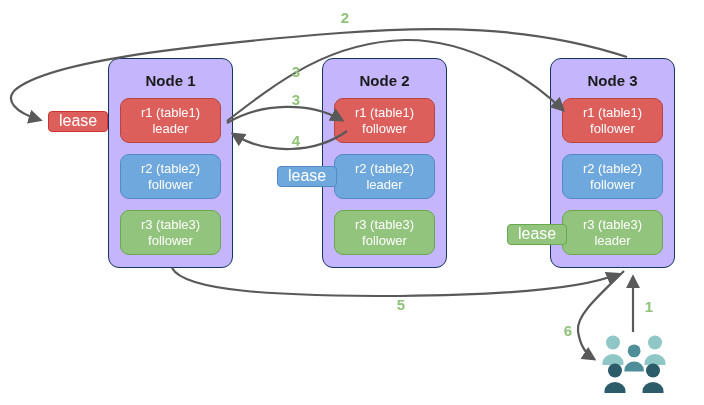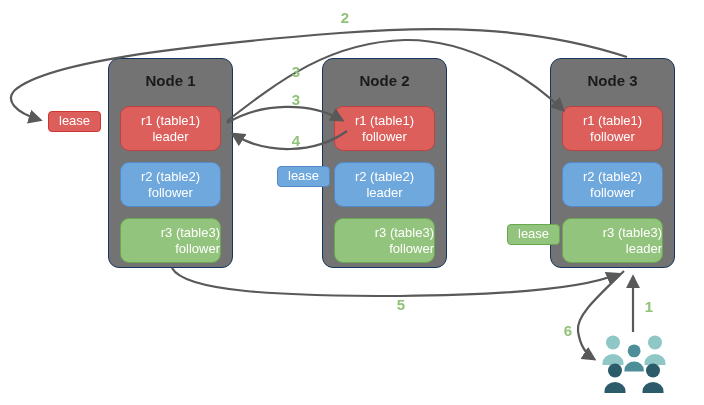--- a/index.html
+++ b/index.html
@@ -5,38 +5,38 @@
   html,body{margin:0;padding:0;background:#ffffff;}
   .canvas{
     position:relative;width:704px;height:405px;background:#ffffff;overflow:hidden;
     font-family:"Liberation Sans","DejaVu Sans",sans-serif;
   }
   .arrow-layer{position:absolute;left:0;top:0;width:704px;height:405px;z-index:5;pointer-events:none;}
   .arrow-layer path.edge{fill:none;stroke:var(--arrow);stroke-width:2.2px;}
 
   .node{
     position:absolute;top:58px;width:125px;height:210px;box-sizing:border-box;
-    background:#737373;border:1.6px solid var(--node-border);border-radius:11px;z-index:1;
+    background:#c4b5fd;border:1.6px solid var(--node-border);border-radius:11px;z-index:1;
   }
   .node-title{
     margin-top:12px;text-align:center;font-size:15px;font-weight:bold;color:#1a1a1a;height:19px;line-height:19px;
   }
-  .replicas{margin-top:16px;display:flex;flex-direction:column;align-items:center;gap:11px;}
+  .replicas{margin-top:8px;display:flex;flex-direction:column;align-items:center;gap:11px;}
   .replica{
     width:101px;height:45px;box-sizing:border-box;border-radius:9px;
     display:flex;flex-direction:column;align-items:center;justify-content:center;
     color:#ffffff;font-size:13px;line-height:16px;text-align:center;
   }
   .replica.red{background:var(--red-fill);border:1.6px solid var(--red-border);}
   .replica.blue{background:var(--blue-fill);border:1.6px solid var(--blue-border);}
-  .replica.green{background:var(--green-fill);border:1.6px solid var(--green-border);align-items:flex-end;}
+  .replica.green{background:var(--green-fill);border:1.6px solid var(--green-border);}
 
   .lease{
     position:absolute;box-sizing:border-box;height:21px;border-radius:4px;z-index:4;
-    color:#ffffff;font-size:13px;line-height:18px;text-align:center;padding:0 10px;
+    color:#ffffff;font-size:16px;line-height:18px;text-align:center;padding:0 10px;
   }
   .lease.red{background:var(--red-fill);border:1.6px solid var(--lease-red-border);}
   .lease.blue{background:var(--blue-fill);border:1.6px solid var(--blue-border);}
   .lease.green{background:var(--green-fill);border:1.6px solid var(--green-border);}
   .lease-red{left:48px;top:111px;}
   .lease-blue{left:277px;top:166px;}
   .lease-green{left:507px;top:224px;}
 
   .step{
     position:absolute;z-index:6;transform:translate(-50%,-50%);

